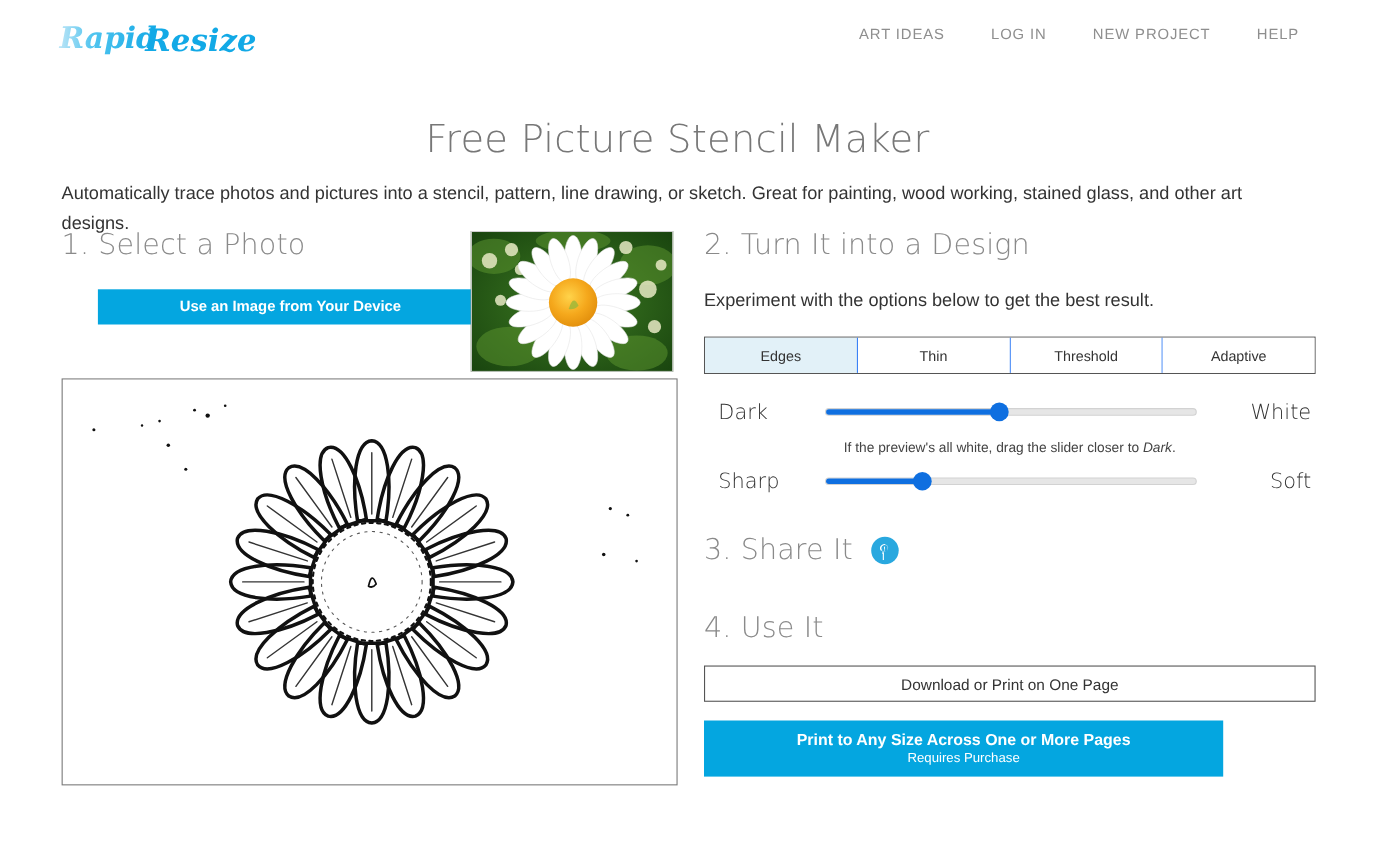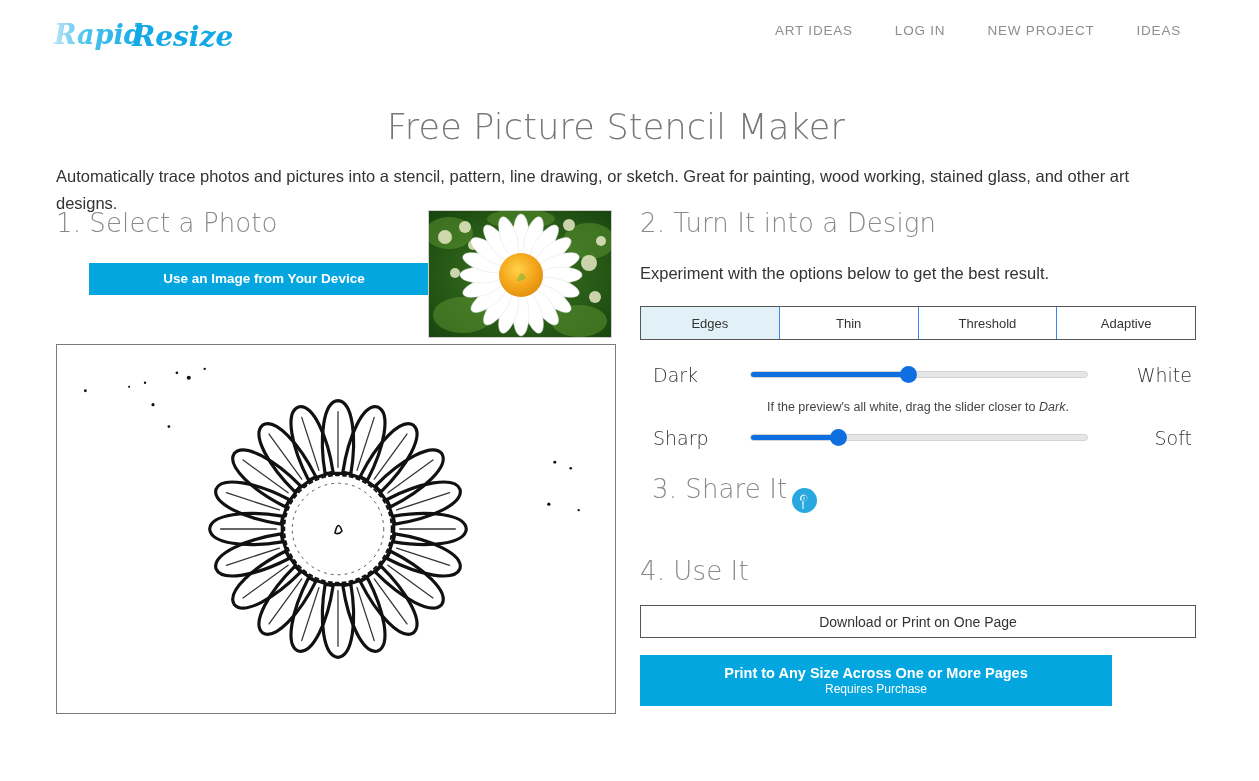--- a/index.html
+++ b/index.html
@@ -126,21 +126,21 @@
     margin-top: -8.5px; margin-left: -8.5px;
     background: #0f6fe0; border-radius: 50%; cursor: pointer;
   }
   .hint {
     position: absolute; left: 0; top: 192px; width: 556px;
     text-align: center; font-size: 12.5px; color: #444;
   }
   .hint i { font-style: italic; }
 
   
-  .h-share { position: absolute; left: 0; top: 266px; margin-left: 12px; }
+  .h-share { position: absolute; left: 0; top: 277px; }
   .pin {
     position: absolute; left: 152px; top: 280px;
     width: 25px; height: 25px; border-radius: 50%;
     background: #29a8df; cursor: pointer;
     display: flex; align-items: center; justify-content: center;
   }
 
   .h-use { position: absolute; left: 0; top: 348px; }
 
   .btn-download {
@@ -180,21 +180,21 @@
         </defs>
         <text x="2" y="30" font-family="DejaVu Serif, serif" font-size="27" font-style="italic" font-weight="bold" fill="url(#lg)">Rapid</text>
         <text x="80" y="32" font-family="DejaVu Serif, serif" font-size="28" font-style="italic" font-weight="bold" fill="#12a9e6">Resizer</text>
       </svg>
     </a>
 
     <div class="nav">
       <a class="nav-item" href="#">ART IDEAS</a>
       <a class="nav-item" href="#">LOG IN</a>
       <a class="nav-item" href="#">NEW PROJECT</a>
-      <a class="nav-item" href="#">IDEAS</a>
+      <a class="nav-item" href="#">HELP</a>
     </div>
   </div>
 
   <h1 class="page-title">Free Picture Stencil Maker</h1>
   <p class="intro">Automatically trace photos and pictures into a stencil, pattern, line drawing, or sketch. Great for painting, wood working, stained glass, and other art designs.</p>
 
   <div class="col-left">
 
     <div class="sec-head h-select">1. Select a Photo</div>
 

